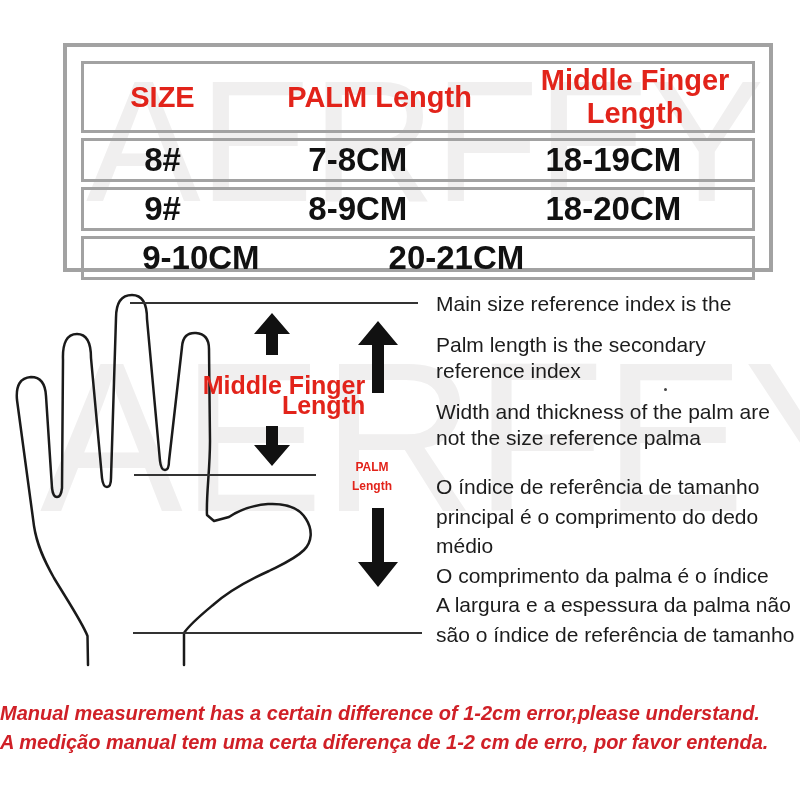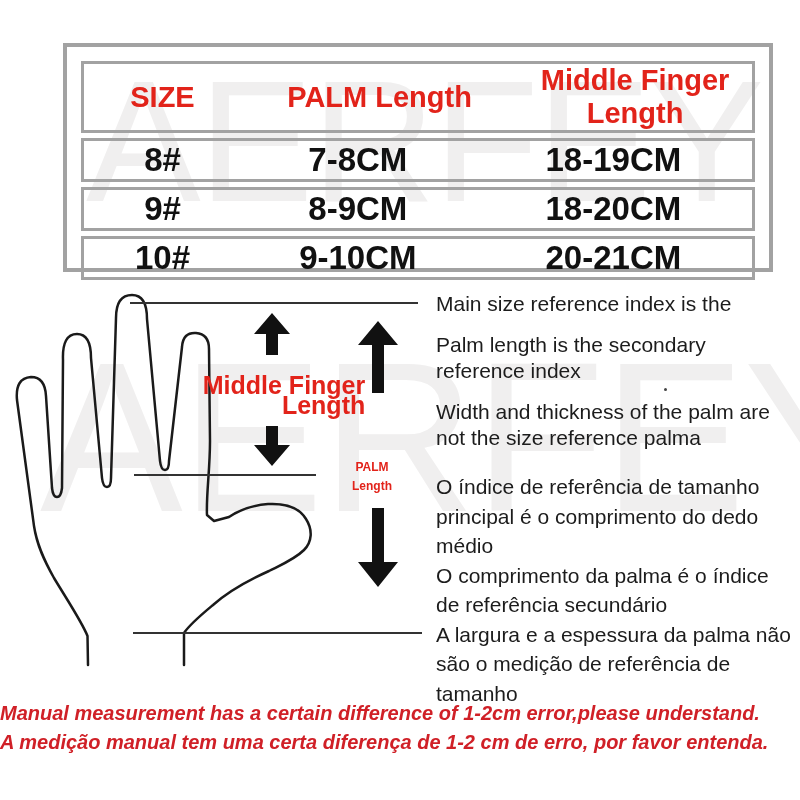--- a/index.html
+++ b/index.html
@@ -56,21 +56,20 @@
     <div class="t-cell c1">8#</div>
     <div class="t-cell c2">7-8CM</div>
     <div class="t-cell c3">18-19CM</div>
   </div>
   <div class="t-row">
     <div class="t-cell c1">9#</div>
     <div class="t-cell c2">8-9CM</div>
     <div class="t-cell c3">18-20CM</div>
   </div>
   <div class="t-row">
-    <div class="t-cell c1">10#</div>
     <div class="t-cell c2">9-10CM</div>
     <div class="t-cell c3">20-21CM</div>
   </div>
 </div>
 
 <svg class="diagram-svg" width="800" height="800" viewBox="0 0 800 800">
 
   <path d="M 88 665 L 87.5 636
            C 82 622, 66 598, 54 578
            C 45 562, 37 546, 34 526
@@ -125,25 +124,24 @@
       <span>not the size reference palma</span>
     </p>
   </div>
   <div class="pt">
     <p>
       <span>O índice de referência de tamanho</span><br>
       <span>principal é o comprimento do dedo médio</span>
     </p>
     <p>
       <span>O comprimento da palma é o índice</span><br>
-      <span>de referência secundário</span>
     </p>
     <p>
       <span>A largura e a espessura da palma não</span><br>
-      <span>são o medição de referência de tamanho</span>
+      <span>são o índice de referência de tamanho</span>
     </p>
   </div>
 </div>
 <div class="stray-dot"></div>
 
 <div class="footer">
   <div>Manual measurement has a certain difference of 1-2cm error,please understand.</div>
   <div>A medição manual tem uma certa diferença de 1-2 cm de erro, por favor entenda.</div>
 </div>
 

